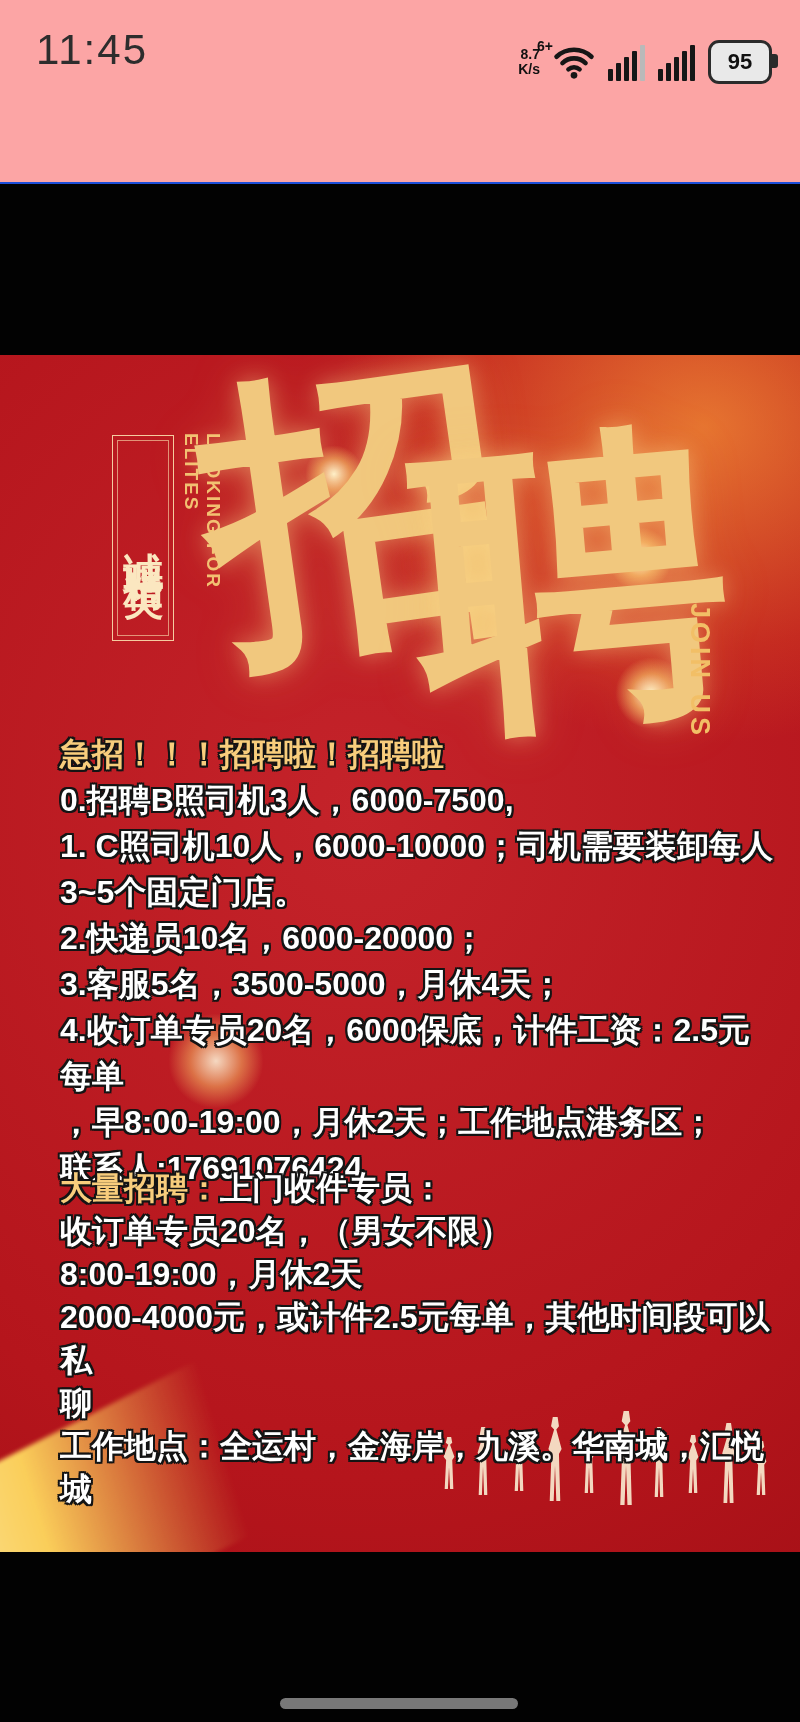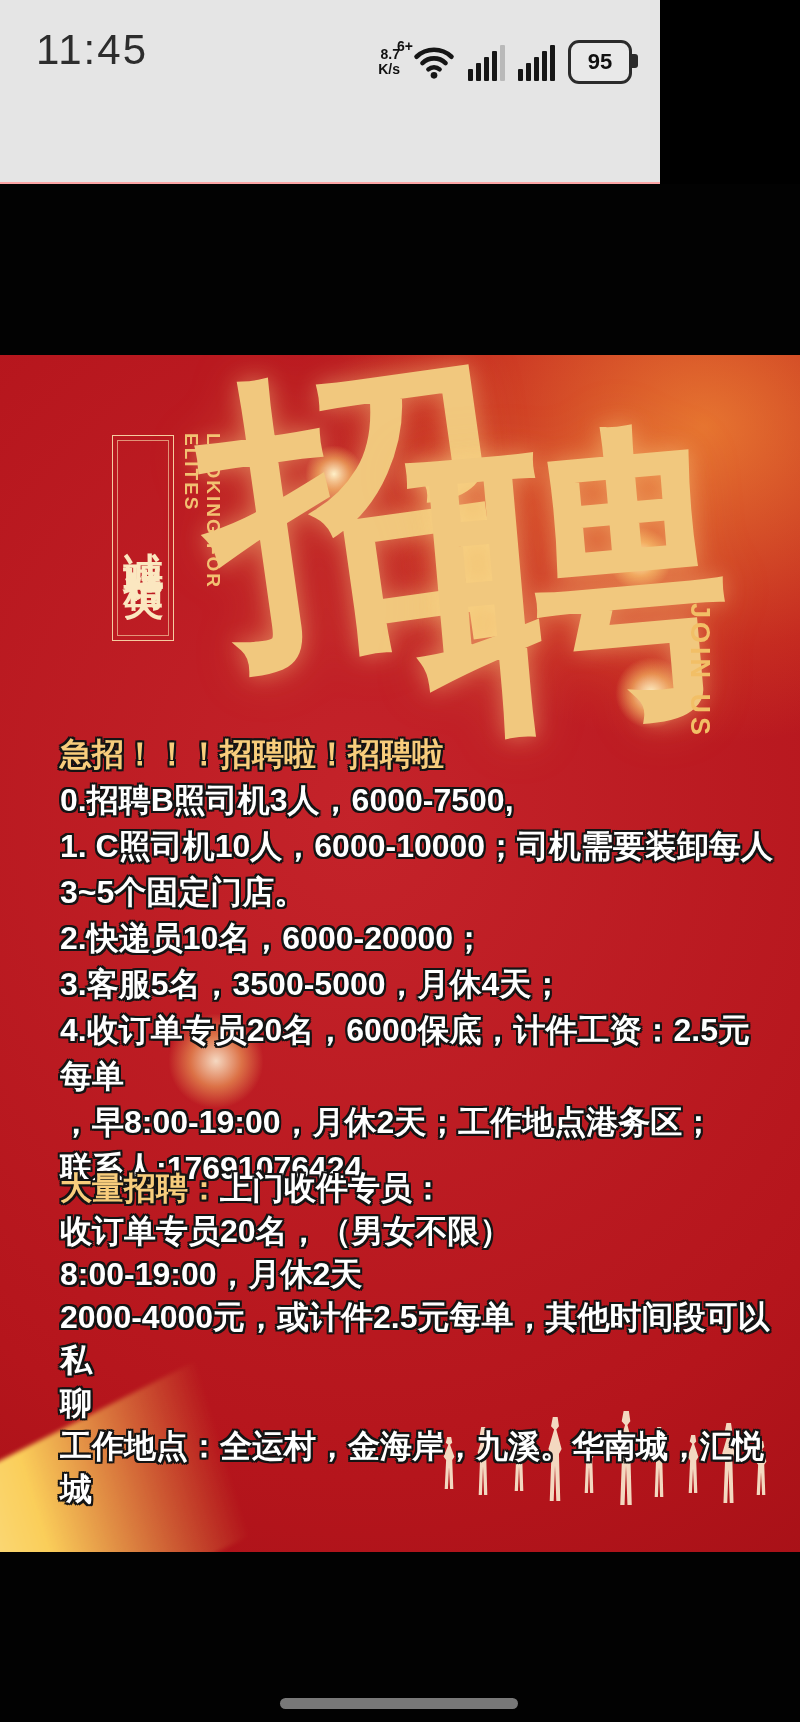--- a/index.html
+++ b/index.html
@@ -1,21 +1,21 @@
 <!DOCTYPE html>
 <html><head>
 <meta charset="utf-8">
 <style>
   html,body{margin:0;padding:0;background:#000;}
   .phone{position:relative;width:800px;height:1722px;background:#000;overflow:hidden;
          font-family:"Liberation Sans", sans-serif;}
 
   
-  .header{position:absolute;top:0;left:0;width:660px;height:182px;background:#e5e5e5;
-          border-bottom:2px solid #fca5a5;}
+  .header{position:absolute;top:0;left:0;width:800px;height:182px;background:#fca5a5;
+          border-bottom:2px solid #1d4ed8;}
   .time{position:absolute;left:36px;top:26px;font-size:42px;font-weight:300;color:#2d2d2d;
         letter-spacing:2px;}
   .status-right{position:absolute;right:28px;top:38px;display:flex;align-items:center;gap:13px;height:48px;}
   .speed{display:flex;flex-direction:column;align-items:flex-end;line-height:15px;
          font-size:14px;font-weight:700;color:#111;}
   .wifi-wrap{position:relative;width:42px;height:40px;}
   .wifi-label{position:absolute;left:-16px;top:-4px;font-size:14px;font-weight:700;color:#111;}
   .bars{display:flex;align-items:flex-end;gap:3px;height:38px;}
   .bars i{display:block;width:5px;background:#161616;border-radius:1px;}
   .bars i.dim{background:#b9b9b9;}

